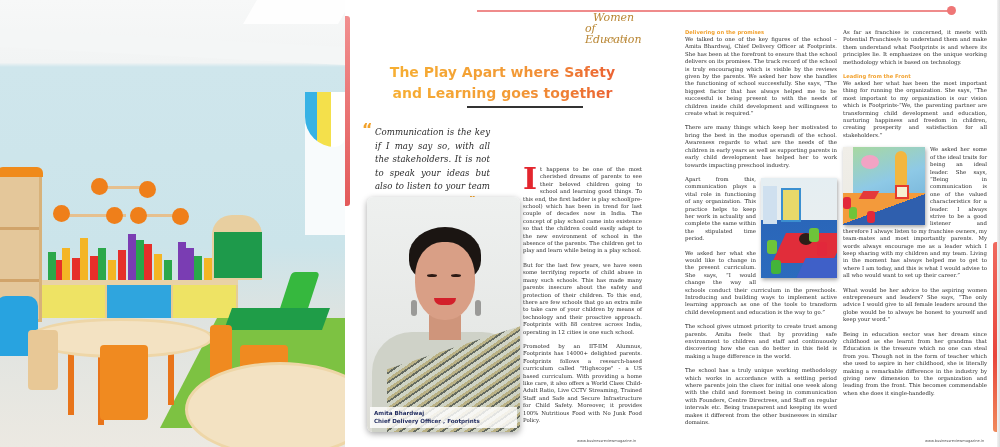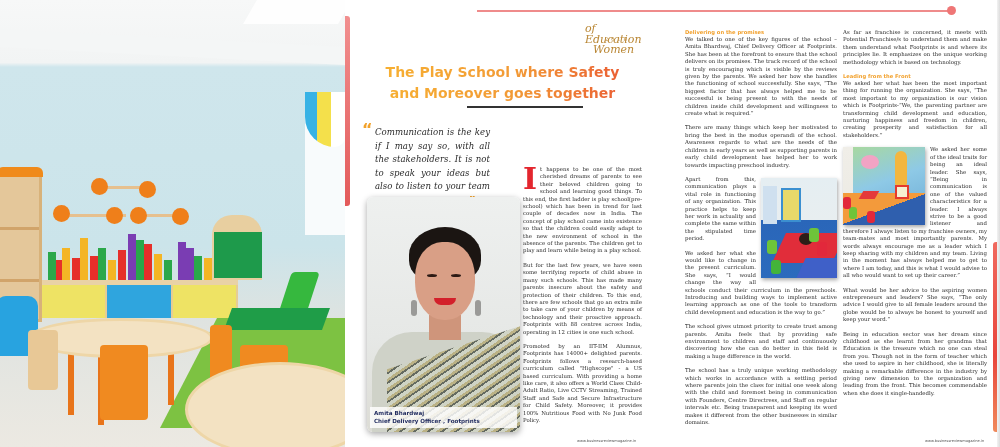--- a/index.html
+++ b/index.html
@@ -32,21 +32,21 @@
   .chair { position: absolute; background: #f08a20; border-radius: 4px; }
   .leg { position: absolute; width: 6px; background: #e8741a; }
 
   
   .page { position: absolute; left: 345px; top: 0; width: 655px; height: 447px; }
   .top-rule { position: absolute; left: 132px; top: 10px; width: 477px; height: 2px; background: #ef8b8b; }
   .top-rule-dot { position: absolute; left: 602px; top: 6px; width: 9px; height: 9px; border-radius: 50%; background: #ef7676; }
   .left-accent { position: absolute; left: 0; top: 16px; width: 5px; height: 190px; background: linear-gradient(180deg, #f18f8f, #e35a5a); border-radius: 0 3px 3px 0; }
   .brand { position: absolute; left: 15px; top: 10px; font-family: "DejaVu Sans", sans-serif; font-weight: bold; font-size: 19px; color: #32b4dc; letter-spacing: 0.5px; }
   .woe { position: absolute; left: 240px; top: 12px; width: 66px; height: 36px; font-family: "DejaVu Serif", serif; font-style: italic; color: #b98633; line-height: 1; }
-  .woe .w1 { position: absolute; left: 8px; top: 0; font-size: 11px; margin-top: 32px; }
+  .woe .w1 { position: absolute; left: 8px; top: 0; font-size: 11px; }
   .woe .w2 { position: absolute; left: 0; top: 11px; font-size: 11px; }
   .woe .w3 { position: absolute; left: 20px; top: 25px; font-size: 5px; letter-spacing: 3px; font-style: normal; }
 
   .headline { position: absolute; left: 30px; top: 62px; width: 255px; text-align: center; font-family: "DejaVu Sans", sans-serif; font-weight: bold; font-size: 14px; line-height: 21px;
     background: linear-gradient(90deg, #f7b132 0%, #f29a36 55%, #ea5a33 100%); -webkit-background-clip: text; background-clip: text; color: transparent; }
   .head-rule { position: absolute; left: 122px; top: 106px; width: 116px; height: 2px; background: #333; }
 
   .quote { position: absolute; left: 30px; top: 126px; width: 115px; font-family: "DejaVu Serif", serif; font-style: italic; font-size: 8.6px; line-height: 13.6px; text-align: justify; color: #2b2b2b; padding-left: 0; }
   .q-open { position: absolute; left: 17px; top: 120px; font-family: "DejaVu Sans", sans-serif; font-weight: bold; font-size: 16px; color: #f2a22b; }
   .q-close { color: #f2a22b; font-family: "DejaVu Sans", sans-serif; font-weight: bold; font-style: normal; font-size: 11px; }
@@ -166,21 +166,21 @@
   <div class="left-accent"></div>
   <div class="top-rule"></div>
   <div class="top-rule-dot"></div>
 
   <div class="woe">
     <span class="w1">Women</span>
     <span class="w2">of Education</span>
     <span class="w3">2018</span>
   </div>
 
-  <h1 class="headline">The Play School where Safety and Moreover goes together</h1>
+  <h1 class="headline">The Play Apart where Safety and Learning goes together</h1>
   <div class="head-rule"></div>
 
   <span class="q-open">“</span>
   <div class="quote">
     <span>Communication is the key if I may say so, with all the stakeholders. It is not to speak your ideas but also to listen to your team or their experiences.</span>
     <span class="q-close">”</span>
   </div>
 
   <div class="portrait">
     <div class="p-body"></div>

